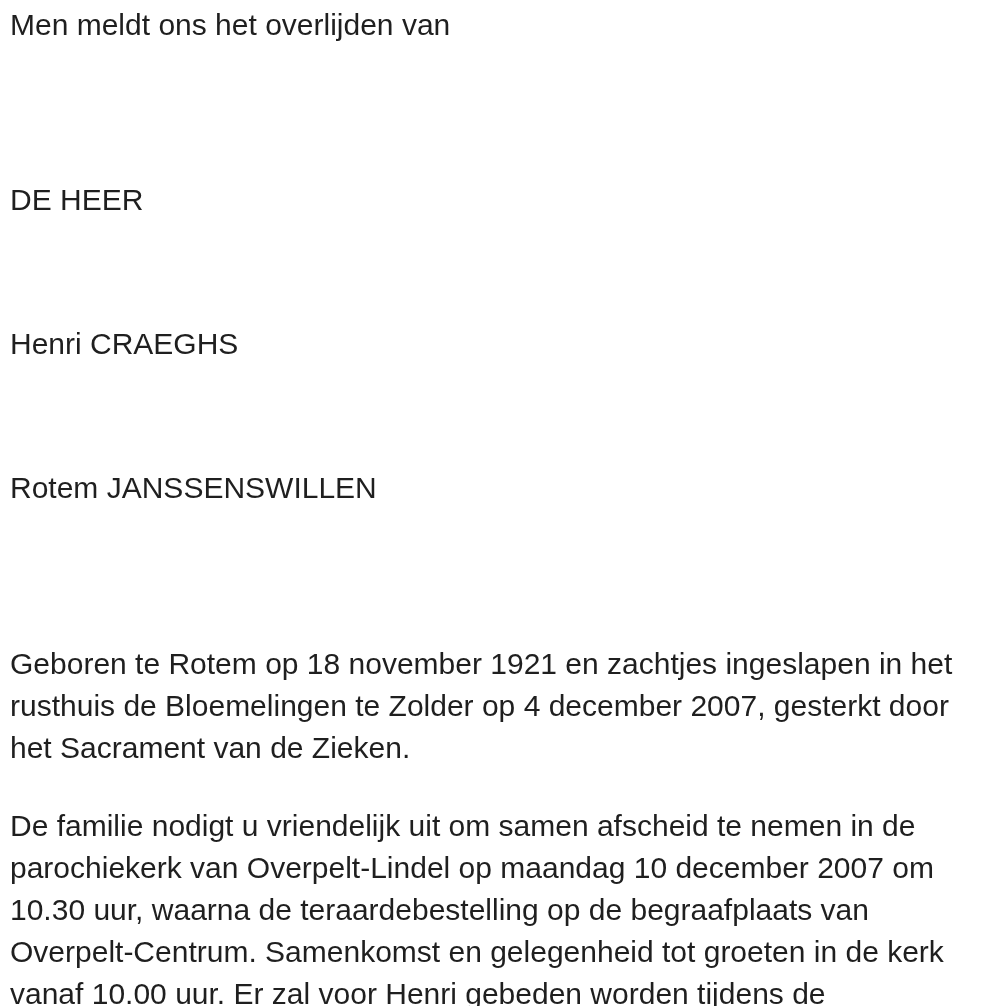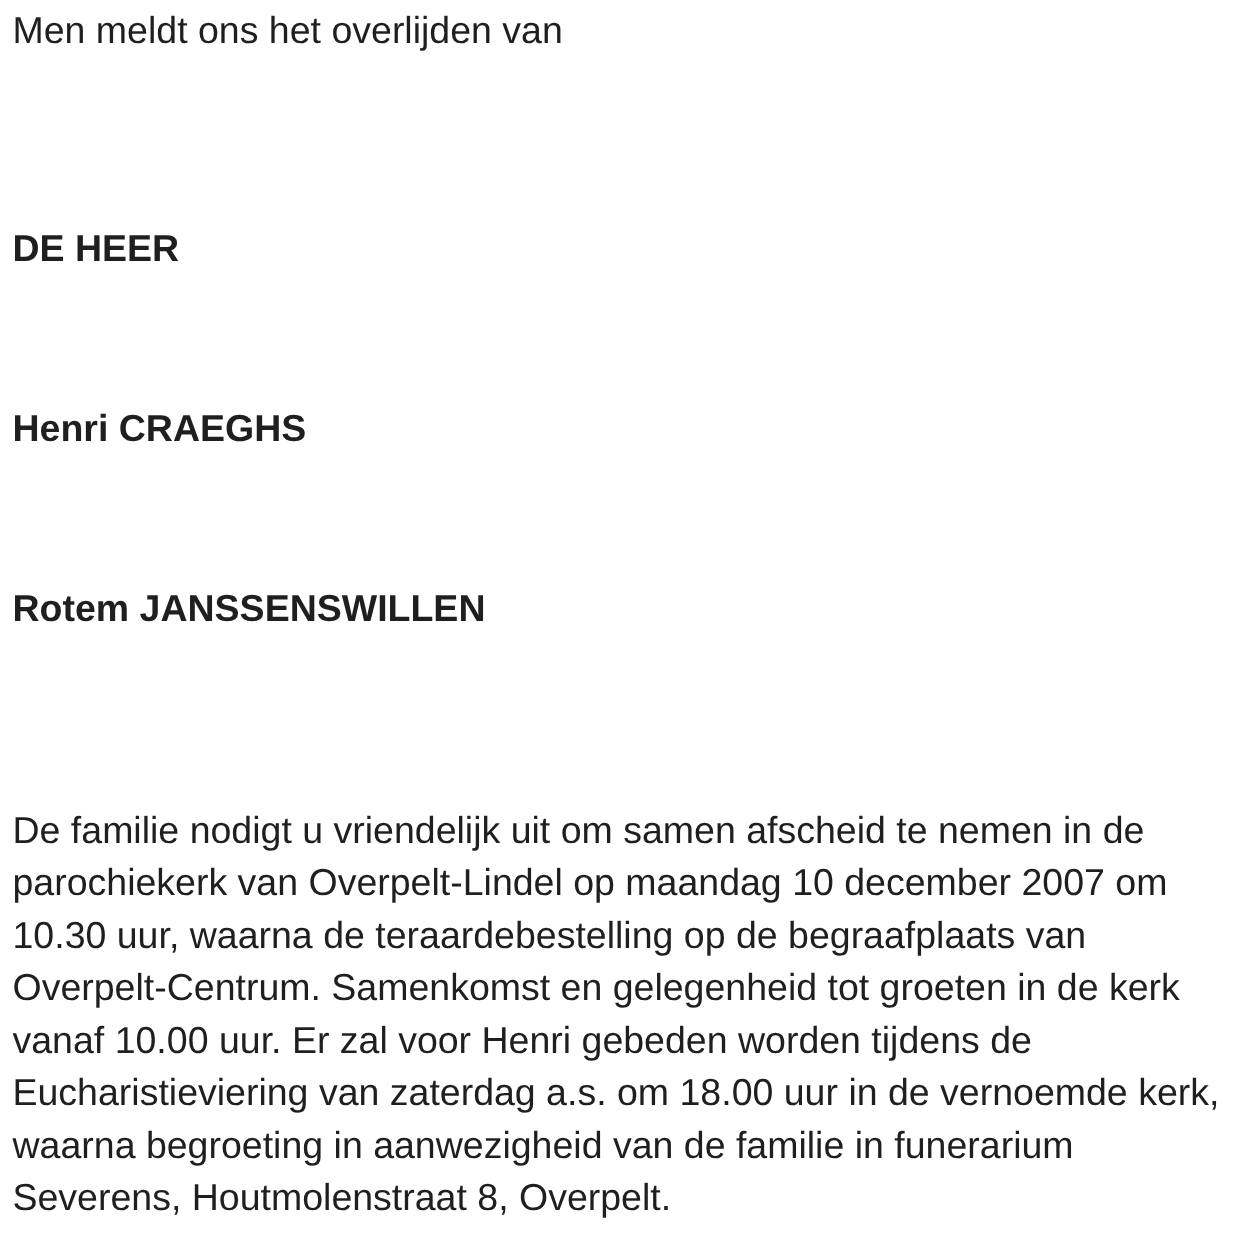--- a/index.html
+++ b/index.html
@@ -24,38 +24,41 @@
     margin: 0;
     white-space: pre;        
     line-height: 42px;
     font-weight: 400;
   }
   .header-block {
     margin-top: 34px;
     line-height: 48px;
     white-space: pre;
   }
-  .header-line { font-weight: 700; }
-  .bold { font-weight: 700; }
+  .header-line { font-weight: 400; }
+  .bold { font-weight: 400; }
   .m-birth   { margin-top: 35px; }
   .m-funeral { margin-top: 36px; }
 </style>
 </head>
 <body>
 
 <div class="page">
 
   <p class="line">Men meldt ons het overlijden van</p>
 
   <div class="header-block">
     <div class="header-line">DE HEER</div>
     <div class="header-line bold">Henri CRAEGHS</div>
     <div class="header-line">Rotem JANSSENSWILLEN</div>
   </div>
 
+  <p class="para m-birth">Geboren te Rotem op 18 november 1921 en zachtjes ingeslapen in het
+rusthuis de Bloemelingen te Zolder op 4 december 2007, gesterkt door
+het Sacrament van de Zieken.</p>
 
   <p class="para m-funeral">De familie nodigt u vriendelijk uit om samen afscheid te nemen in de
 parochiekerk van Overpelt-Lindel op maandag 10 december 2007 om
 10.30 uur, waarna de teraardebestelling op de begraafplaats van
 Overpelt-Centrum. Samenkomst en gelegenheid tot groeten in de kerk
 vanaf 10.00 uur. Er zal voor Henri gebeden worden tijdens de
 Eucharistieviering van zaterdag a.s. om 18.00 uur in de vernoemde kerk,
 waarna begroeting in aanwezigheid van de familie in funerarium
 Severens, Houtmolenstraat 8, Overpelt.</p>
 

